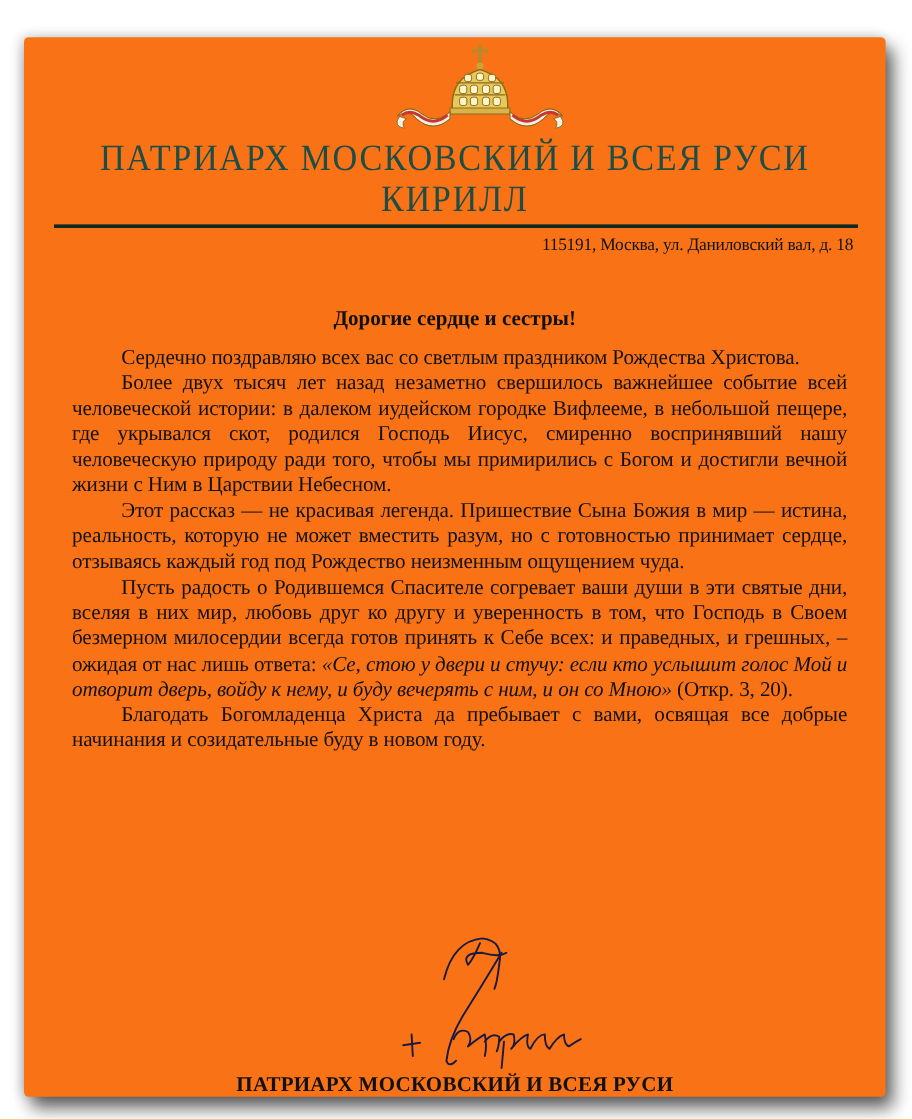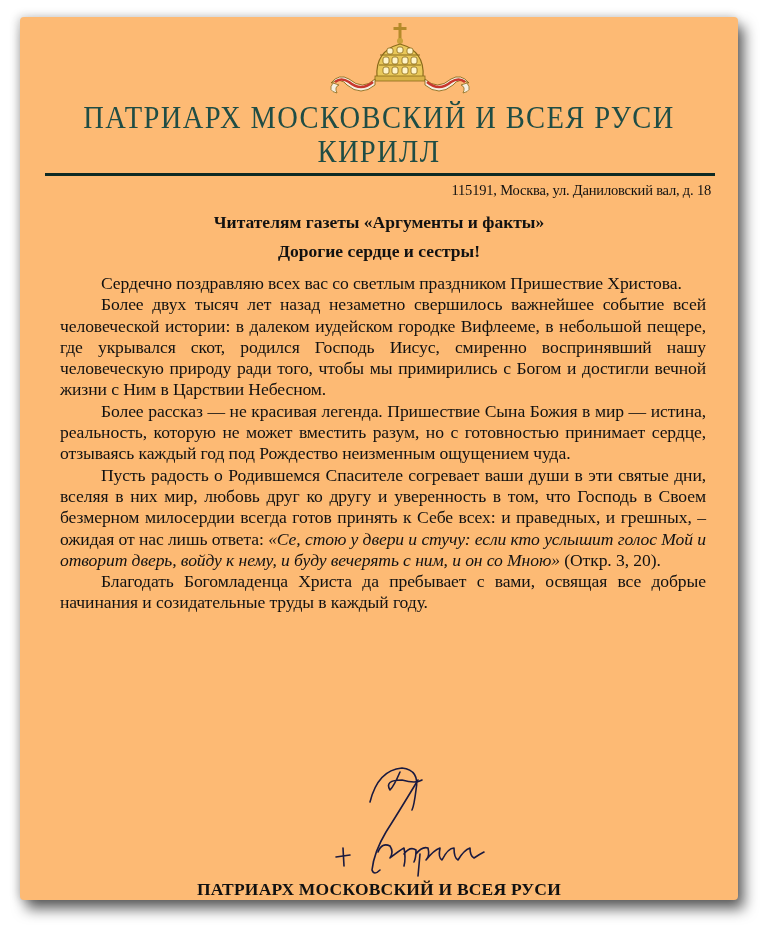--- a/index.html
+++ b/index.html
@@ -5,23 +5,23 @@
   html, body { margin: 0; padding: 0; }
   body {
     width: 760px; height: 933px;
     background: #ffffff;
     position: relative;
     overflow: hidden;
     font-family: "Liberation Serif", serif;
   }
   .card {
     position: absolute;
-    left: 20px; top: 17px;
+    left: 20px; top: 31px;
     width: 718px; height: 883px;
-    background: #fdba74;
+    background: #f97316;
     border-radius: 4px;
     box-shadow: 6px 9px 14px rgba(0,0,0,0.62), -2px -1px 10px rgba(0,0,0,0.18);
     overflow: hidden;
   }
   .emblem {
     position: absolute; left: 305px; top: 4px; width: 150px; height: 76px;
   }
   .hdr-title {
     position: absolute; left: 0; width: 718px; text-align: center;
     color: #1f4d45;
@@ -97,29 +97,28 @@
     <path d="M100 58 Q112 70 126 58 Q136 52 144 62 Q134 56 128 64 Q114 76 100 64 Z" fill="#f6efe0" stroke="#8a6a1a" stroke-width="0.9"></path>
     <path d="M102 61 Q114 71 126 61 Q134 56 140 61" stroke="#c8372d" stroke-width="2.4" fill="none"></path>
     <path d="M142 62 Q148 70 138 72 Q141 66 136 64 Z" fill="#f6efe0" stroke="#8a6a1a" stroke-width="0.8"></path>
   </svg>
 
   <div class="hdr-title hdr-line1">ПАТРИАРХ МОСКОВСКИЙ И ВСЕЯ РУСИ</div>
   <div class="hdr-title hdr-line2">КИРИЛЛ</div>
   <div class="rule"></div>
   <div class="address">115191, Москва, ул. Даниловский вал, д. 18</div>
 
-  <div class="salut salut1">Читателям газеты «Аргументы и факты»</div>
   <div class="salut salut2">Дорогие сердце и сестры!</div>
 
   <div class="body-text">
-    <p>Сердечно поздравляю всех вас со светлым праздником Пришествие Христова.</p>
+    <p>Сердечно поздравляю всех вас со светлым праздником Рождества Христова.</p>
     <p>Более двух тысяч лет назад незаметно свершилось важнейшее событие всей человеческой истории: в далеком иудейском городке Вифлееме, в небольшой пещере, где укрывался скот, родился Господь Иисус, смиренно воспринявший нашу человеческую природу ради того, чтобы мы примирились с Богом и достигли вечной жизни с Ним в Царствии Небесном.</p>
-    <p>Более рассказ — не красивая легенда. Пришествие Сына Божия в мир — истина, реальность, которую не может вместить разум, но с готовностью принимает сердце, отзываясь каждый год под Рождество неизменным ощущением чуда.</p>
+    <p>Этот рассказ — не красивая легенда. Пришествие Сына Божия в мир — истина, реальность, которую не может вместить разум, но с готовностью принимает сердце, отзываясь каждый год под Рождество неизменным ощущением чуда.</p>
     <p><span>Пусть радость о Родившемся Спасителе согревает ваши души в эти святые дни, вселяя в них мир, любовь друг ко другу и уверенность в том, что Господь в Своем безмерном милосердии всегда готов принять к Себе всех: и праведных, и грешных, – ожидая от нас лишь ответа: </span><span class="quote">«Се, стою у двери и стучу: если кто услышит голос Мой и отворит дверь, войду к нему, и буду вечерять с ним, и он со Мною»</span><span> (Откр. 3, 20).</span></p>
-    <p>Благодать Богомладенца Христа да пребывает с вами, освящая все добрые начинания и созидательные труды в каждый году.</p>
+    <p>Благодать Богомладенца Христа да пребывает с вами, освящая все добрые начинания и созидательные буду в новом году.</p>
   </div>
 
   <svg class="signature" viewBox="0 0 190 130">
     <g fill="none" stroke="#1a1a40" stroke-width="1.6" stroke-linecap="round" stroke-linejoin="round">
 
       <path d="M16 107 L30 105"></path>
       <path d="M23 98 L24 116"></path>
 
       <path d="M50 52 Q58 20 82 18 Q100 20 96 40 Q94 56 92 60"></path>
       <path d="M80 22 Q74 36 70 40 Q64 30 82 30 Q96 34 102 30"></path>

